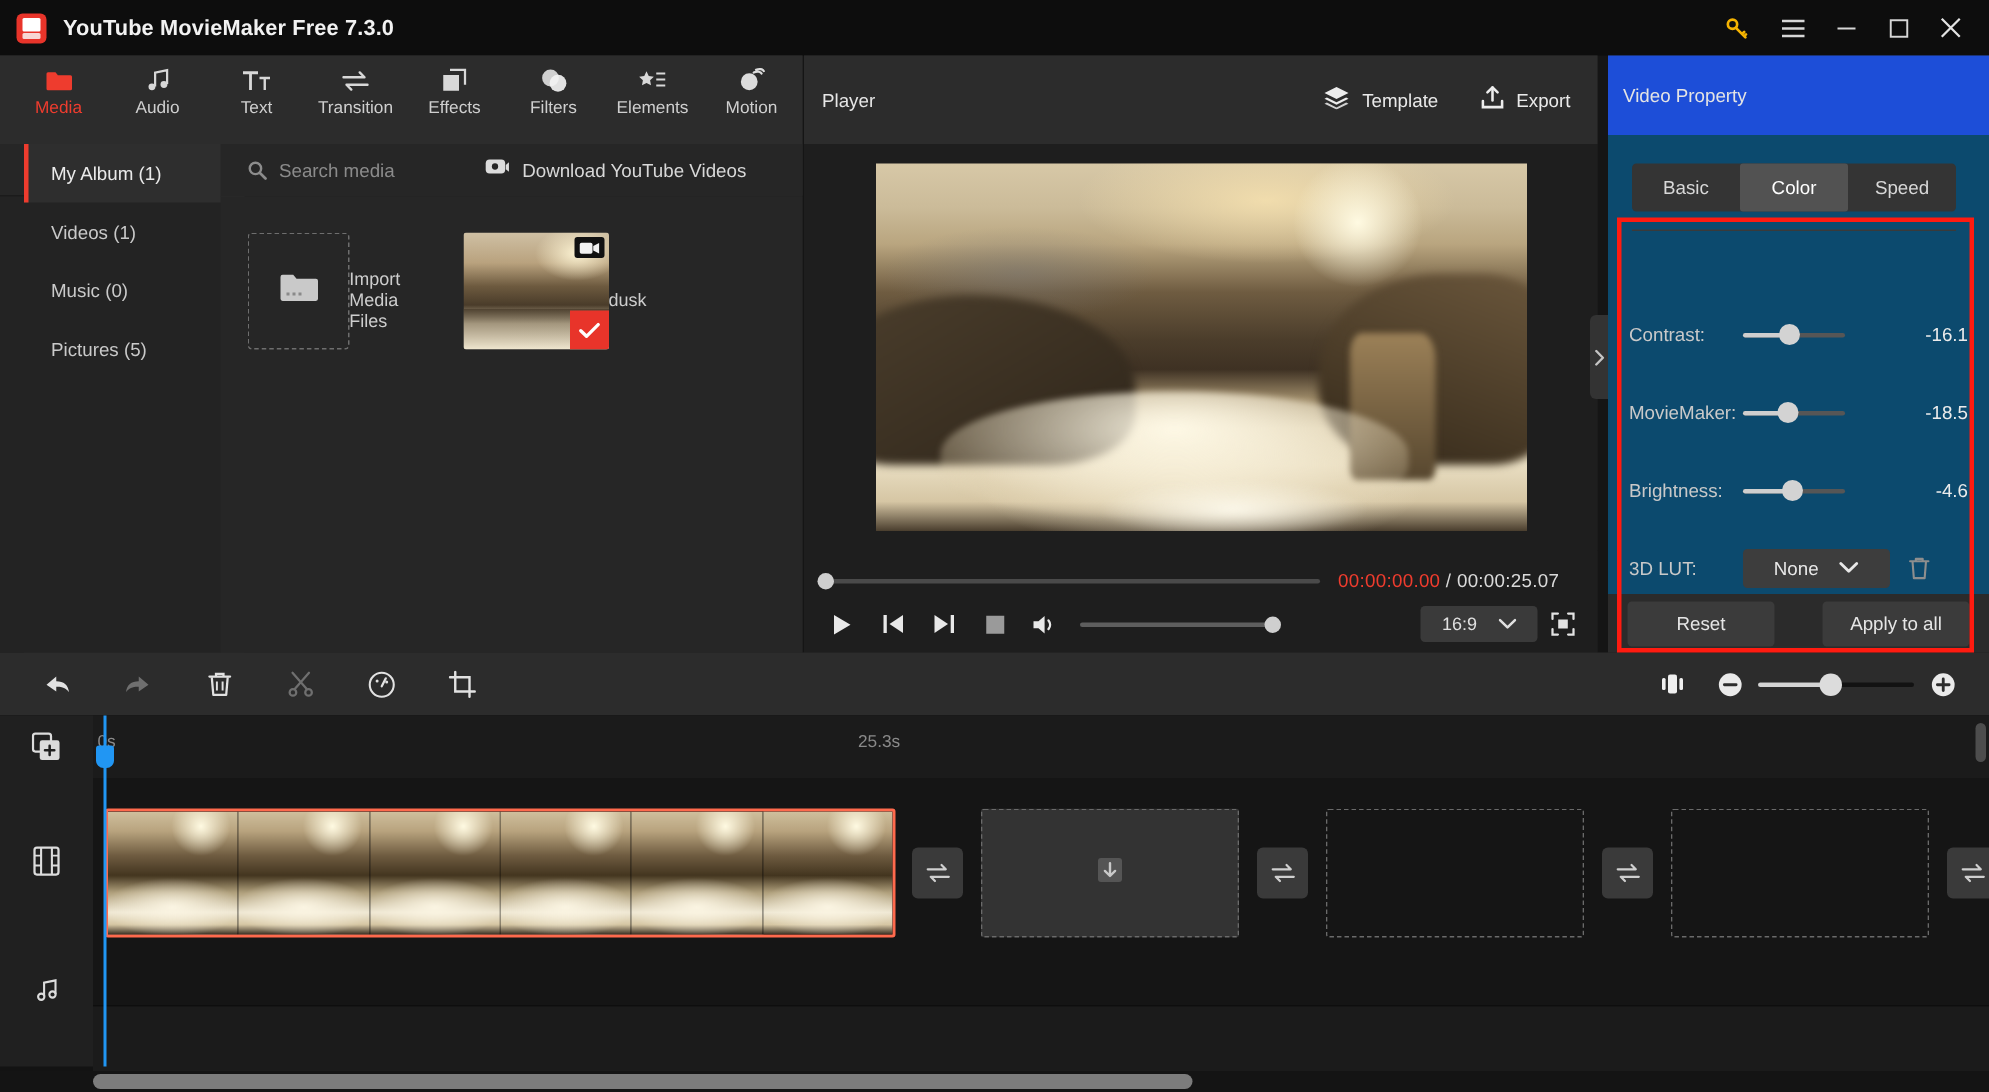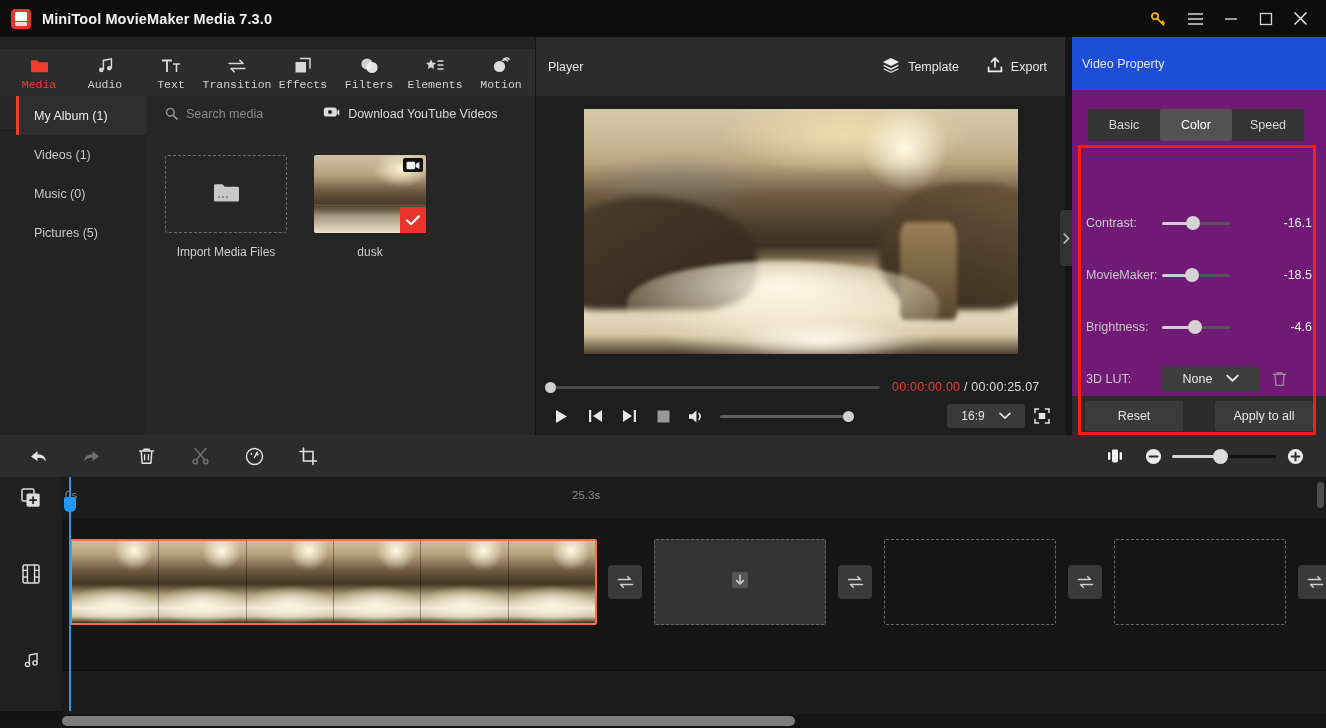--- a/index.html
+++ b/index.html
@@ -35,22 +35,22 @@
   .tb-btn {
     width: 35px; height:37px; display:flex; align-items:center; justify-content:center;
     color:#d6d6d6;
   }
   .tb-btn.key { color:#f5b301; width:40px;}
   .tb-btn svg { display:block; }
 
   
   .leftpanel { position:absolute; left:0; top:37px; width:535px; height:398px; background:#232323; }
   .toolnav {
-    position:absolute; left:0; top:12px; width:535px; height:59px;
-    background:#2c2c2c; display:flex; align-items:flex-start; padding-left:6px;font-family:Liberation Mono, monospace;
+    position:absolute; left:0; top:0; width:535px; height:59px;
+    background:#2c2c2c; display:flex; align-items:flex-start; padding-left:6px;
   }
   .tool {
     width:66px; height:59px; display:flex; flex-direction:column; align-items:center;
     justify-content:flex-start; padding-top:7px; color:#cfcfcf; font-size:11.5px; gap:3px;
     cursor:pointer;
   }
   .tool .ti { height:19px; display:flex; align-items:center; justify-content:center; }
   .tool.active { color:#ee3c2e; }
   .tool .tlabel { white-space:nowrap; font-size:11.5px; }
 
@@ -73,21 +73,21 @@
     display:flex; align-items:center; background:#262626;
   }
   .search-ic { margin-left:18px; color:#8c8c8c; display:flex;}
   .search-ph { margin-left:8px; font-size:12.5px; color:#8b8b8b; }
   .ytbtn { margin-left:60px; display:flex; align-items:center; gap:8px; cursor:pointer;}
   .ytbtn .lbl{ font-size:12.5px; color:#d8d8d8;}
   .mediagrid {
     position:absolute; left:147px; top:94px; width:388px; height:304px; background:#262626;
     padding:24px 0 0 18px; display:flex; gap:22px; align-items:flex-start;
   }
-  .mcell { width:122px; display:flex; flex-direction:column; align-items:center;text-align:right; }
+  .mcell { width:122px; display:flex; flex-direction:row; align-items:center; }
   .import-box {
     width:122px; height:78px; border:1px dashed #6e6e6e; border-radius:3px;
     display:flex; align-items:center; justify-content:center; color:#b9b9b9; cursor:pointer;
   }
   .mcap { margin-top:12px; font-size:12px; color:#cdcdcd; }
   .thumb {
     width:112px; height:78px; border-radius:2px; position:relative; overflow:hidden; cursor:pointer;
     background:
       radial-gradient(ellipse 40px 26px at 78% 18%, rgba(255,246,214,.95), rgba(255,246,214,0) 70%),
       linear-gradient(#cfc0a4 0%, #b9a27e 26%, #6d5a3f 46%, #4a3c2a 62%, #d9cbad 78%, #efe6cf 100%);
@@ -168,21 +168,21 @@
   
   .collapse {
     position:absolute; left:1060px; top:210px; width:12px; height:56px; background:#333;
     border-radius:4px 0 0 4px; display:flex; align-items:center; justify-content:center; cursor:pointer;
     color:#c4c4c4; z-index:6;
   }
 
   
   .rightpanel { position:absolute; left:1072px; top:37px; width:254px; height:398px; background:#212121; }
   .rp-title { height:53px; display:flex; align-items:center; padding-left:10px; font-size:12.5px; color:#e4e4e4; background:#1d4ed8;}
-  .rp-body { position:relative; height:306px; background:#701a75;text-decoration:underline; }
+  .rp-body { position:relative; height:306px; background:#0c4a6e;text-decoration:underline; }
   .redbox {
     position:absolute; left:6px; top:55px; width:238px; height:290px;
     border:3px solid #ff1b10; pointer-events:none; z-index:5;
   }
   .seg {
     position:absolute; left:16px; top:19px; width:216px; height:32px; background:#343434; border-radius:3px;
     display:flex; align-items:center;
   }
   .seg .sg { flex:1; height:32px; display:flex; align-items:center; justify-content:center; font-size:12.5px; color:#d8d8d8; cursor:pointer;}
   .seg .sg.on { background:#525252; border-radius:2px; color:#fff; }
@@ -259,21 +259,21 @@
   .hscroll { position:absolute; left:62px; top:716px; width:733px; height:10px; background:#7c7c7c; border-radius:5px; cursor:pointer;}
   .vscroll { position:absolute; right:2px; top:482px; width:7px; height:26px; background:#4d4d4d; border-radius:4px;}
 </style>
 </head>
 <body>
 
 <div class="app">
 
   <div class="titlebar">
     <div class="app-logo"></div>
-    <div class="app-title">MiniTool MovieMaker Media 7.3.0</div>
+    <div class="app-title">YouTube MovieMaker Free 7.3.0</div>
     <div class="tb-right">
       <div class="tb-btn key">
         <svg width="16" height="16" viewBox="0 0 16 16">
             <circle cx="5" cy="5.2" r="3.1" fill="none" stroke="#f5b301" stroke-width="1.8"></circle>
             <path d="M7.1 7.4 L13.6 13.9 M11.4 11.7 L12.8 10.3 M12.8 13.1 L14 11.9" stroke="#f5b301" stroke-width="1.8" fill="none" stroke-linecap="round"></path>
           </svg>
       </div>
       <div class="tb-btn">
         <svg width="17" height="14" viewBox="0 0 17 14">
             <g stroke="#d6d6d6" stroke-width="1.6">

